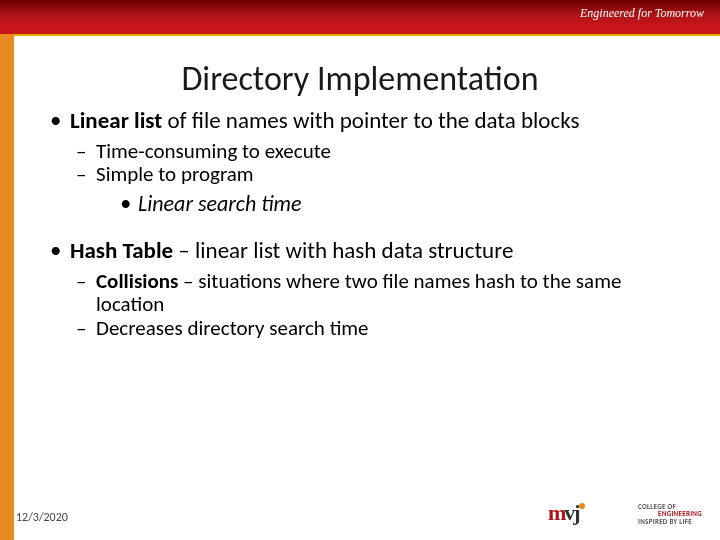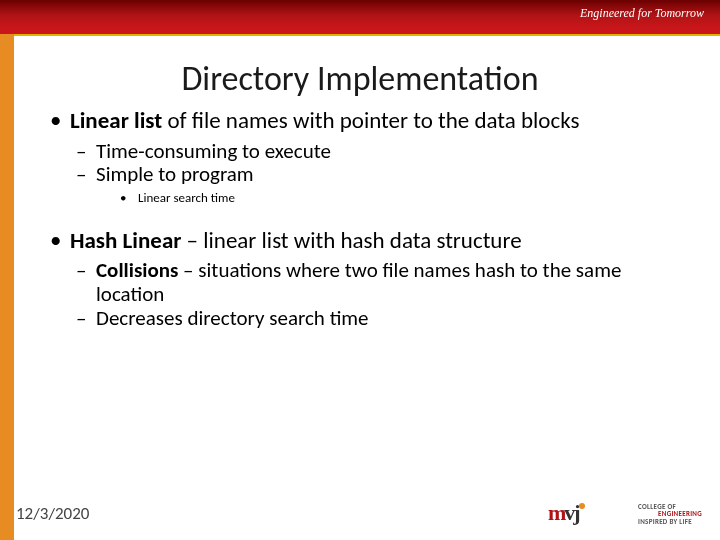--- a/index.html
+++ b/index.html
@@ -18,27 +18,27 @@
            font-size: 34px; color: #1a1a1a; margin-top: 28px; }
 
   .content { position: absolute; top: 84px; left: 50px; right: 40px; margin-top: 24px; }
 
   .l1 { font-size: 23px; line-height: 1.12; margin-bottom: 2px; padding-left: 20px; }
   .l1::before { content: "•"; position: absolute; margin-left: -20px; }
 
   .l2 { font-size: 21px; line-height: 1.12; padding-left: 46px; }
   .l2::before { content: "–"; position: absolute; margin-left: -20px; }
 
-  .l3 { font-size: 13px; line-height: 1.15; padding-left: 88px; }
+  .l3 { font-size: 22px; line-height: 1.15; padding-left: 88px; font-style: italic; }
   .l3::before { content: "•"; position: absolute; margin-left: -18px; }
 
   .gap-lg { height: 22px; }
   .gap-sm { height: 4px; }
 
-  .footer-date { position: absolute; bottom: 16px; left: 16px; font-size: 17px; color: #444; }
+  .footer-date { position: absolute; bottom: 16px; left: 16px; font-size: 12px; color: #444; }
 
   .logo { position: absolute; bottom: 12px; right: 18px; display: flex; align-items: center; }
   .logo-mark { width: 42px; height: 28px; position: relative; }
   .logo-m { font-family: Georgia, serif; font-weight: bold; font-size: 22px; color: #b01316; letter-spacing: -2px; }
   .logo-vj { font-family: Georgia, serif; font-weight: bold; font-size: 22px; color: #333; letter-spacing: -2px; }
   .logo-dot { display:inline-block; width:6px; height:6px; background:#e78b23; border-radius:50%; vertical-align: top; margin-top:3px; }
   .logo-text { font-size: 7px; line-height: 1.05; color: #555; font-weight: bold; letter-spacing: 0.3px; margin-left: 48px; }
   .logo-text .red { color: #b01316; padding-left: 20px; }
 
   b, strong { font-weight: 700; }
@@ -62,21 +62,21 @@
     </div>
     <div class="gap-sm"></div>
     <div class="l2">Time-consuming to execute</div>
     <div class="l2">Simple to program</div>
     <div class="gap-sm"></div>
     <div class="l3">Linear search time</div>
 
     <div class="gap-lg"></div>
 
     <div class="l1">
-      <strong>Hash Linear</strong><span> – linear list with hash data structure</span>
+      <strong>Hash Table</strong><span> – linear list with hash data structure</span>
     </div>
     <div class="gap-sm"></div>
     <div class="l2">
       <strong>Collisions</strong><span> – situations where two file names hash to the same location</span>
     </div>
     <div class="l2">Decreases directory search time</div>
 
   </div>
 
   <div class="footer-date">12/3/2020</div>

